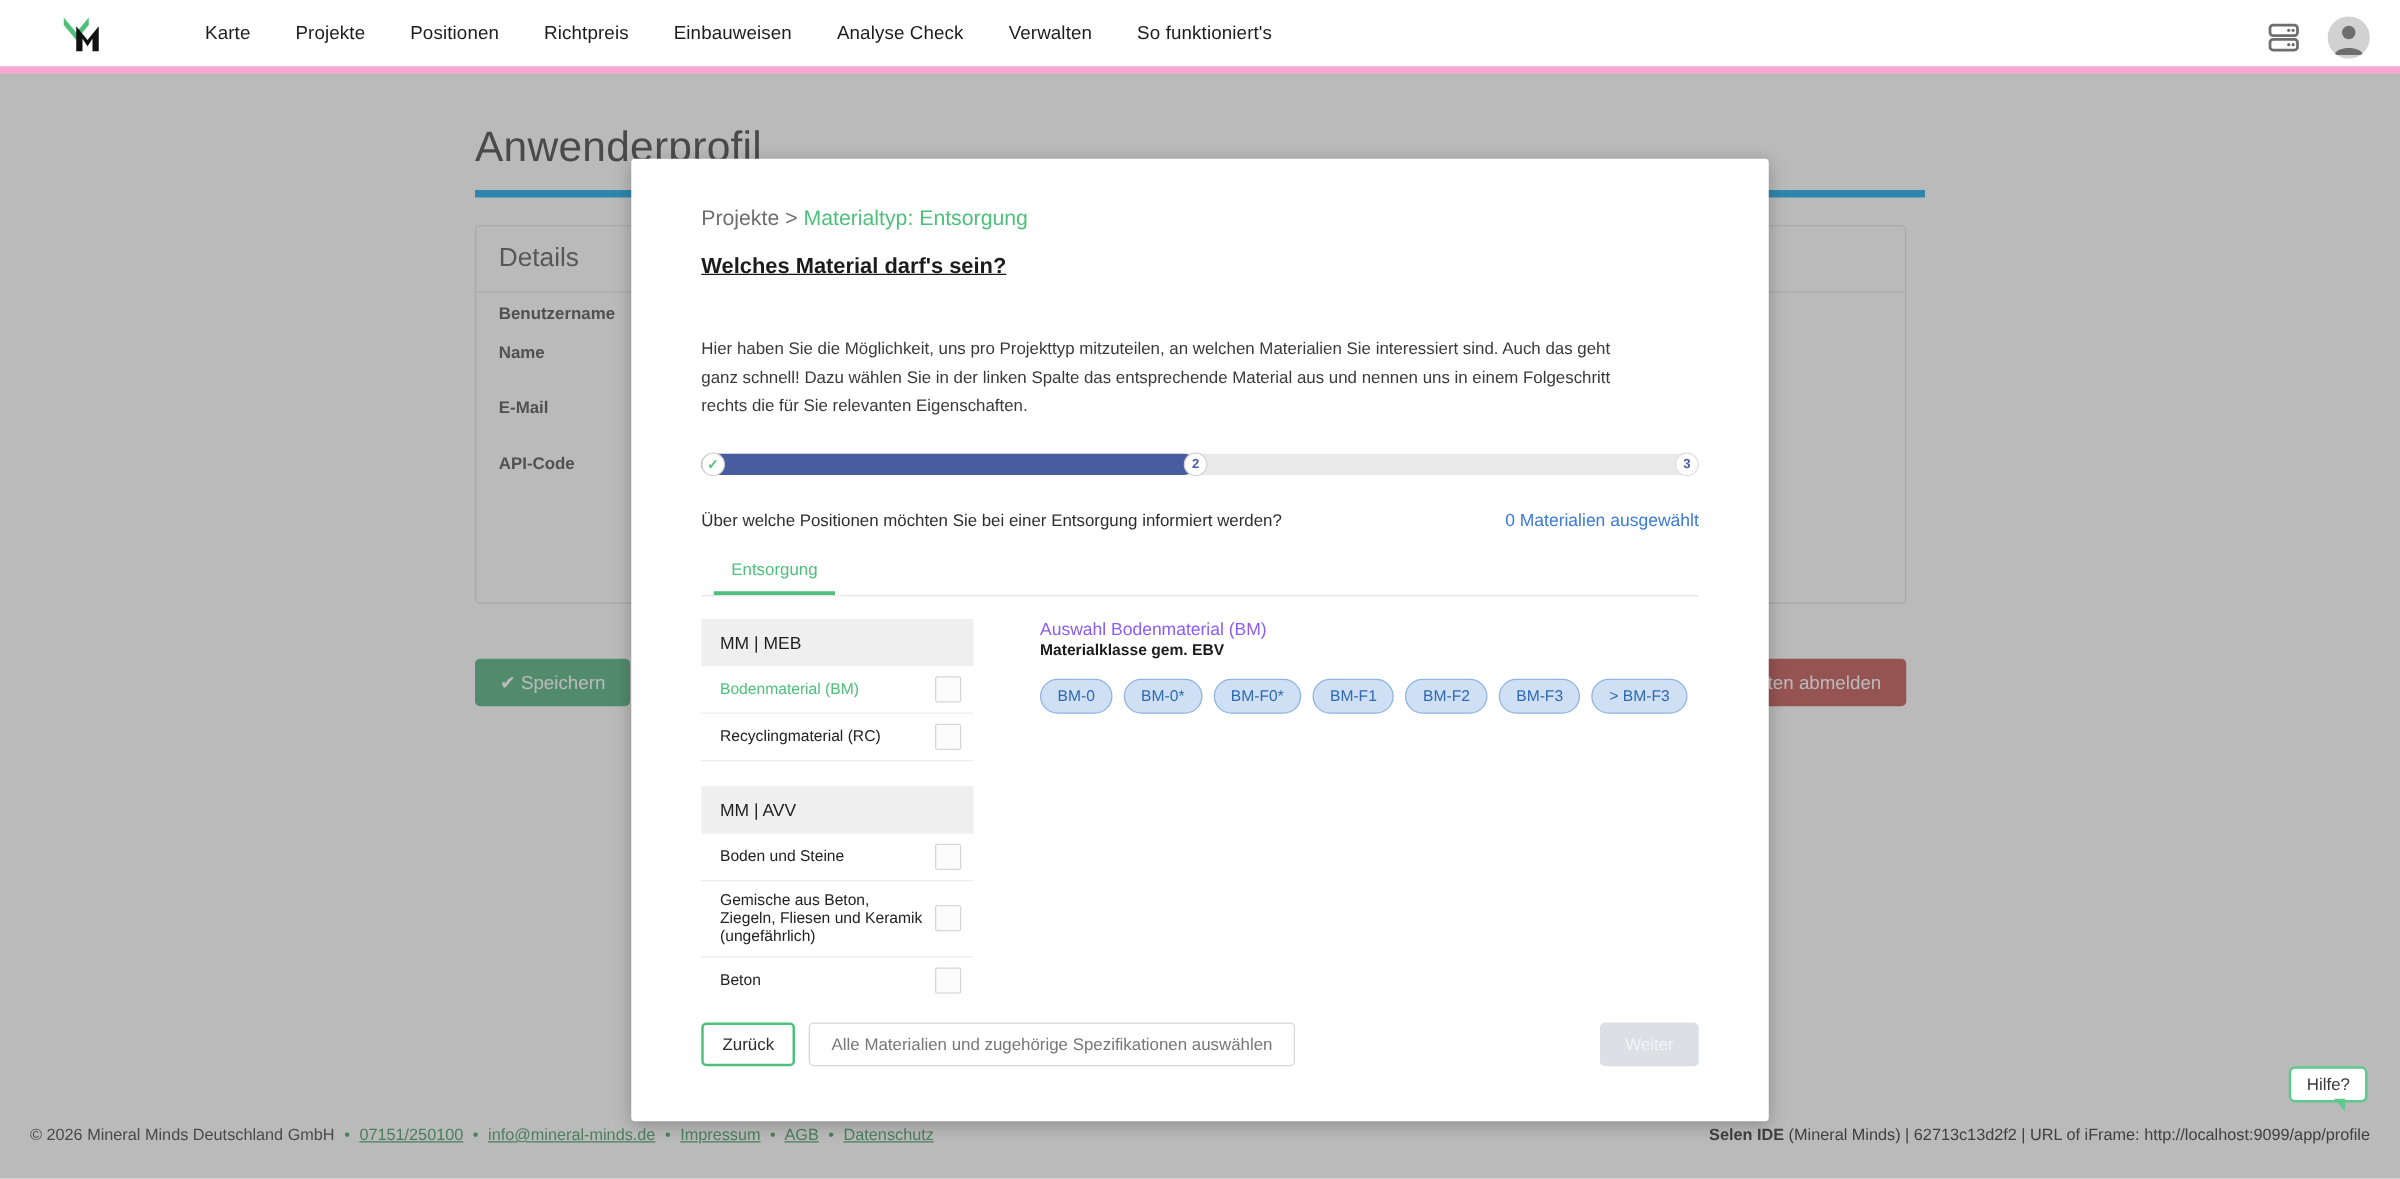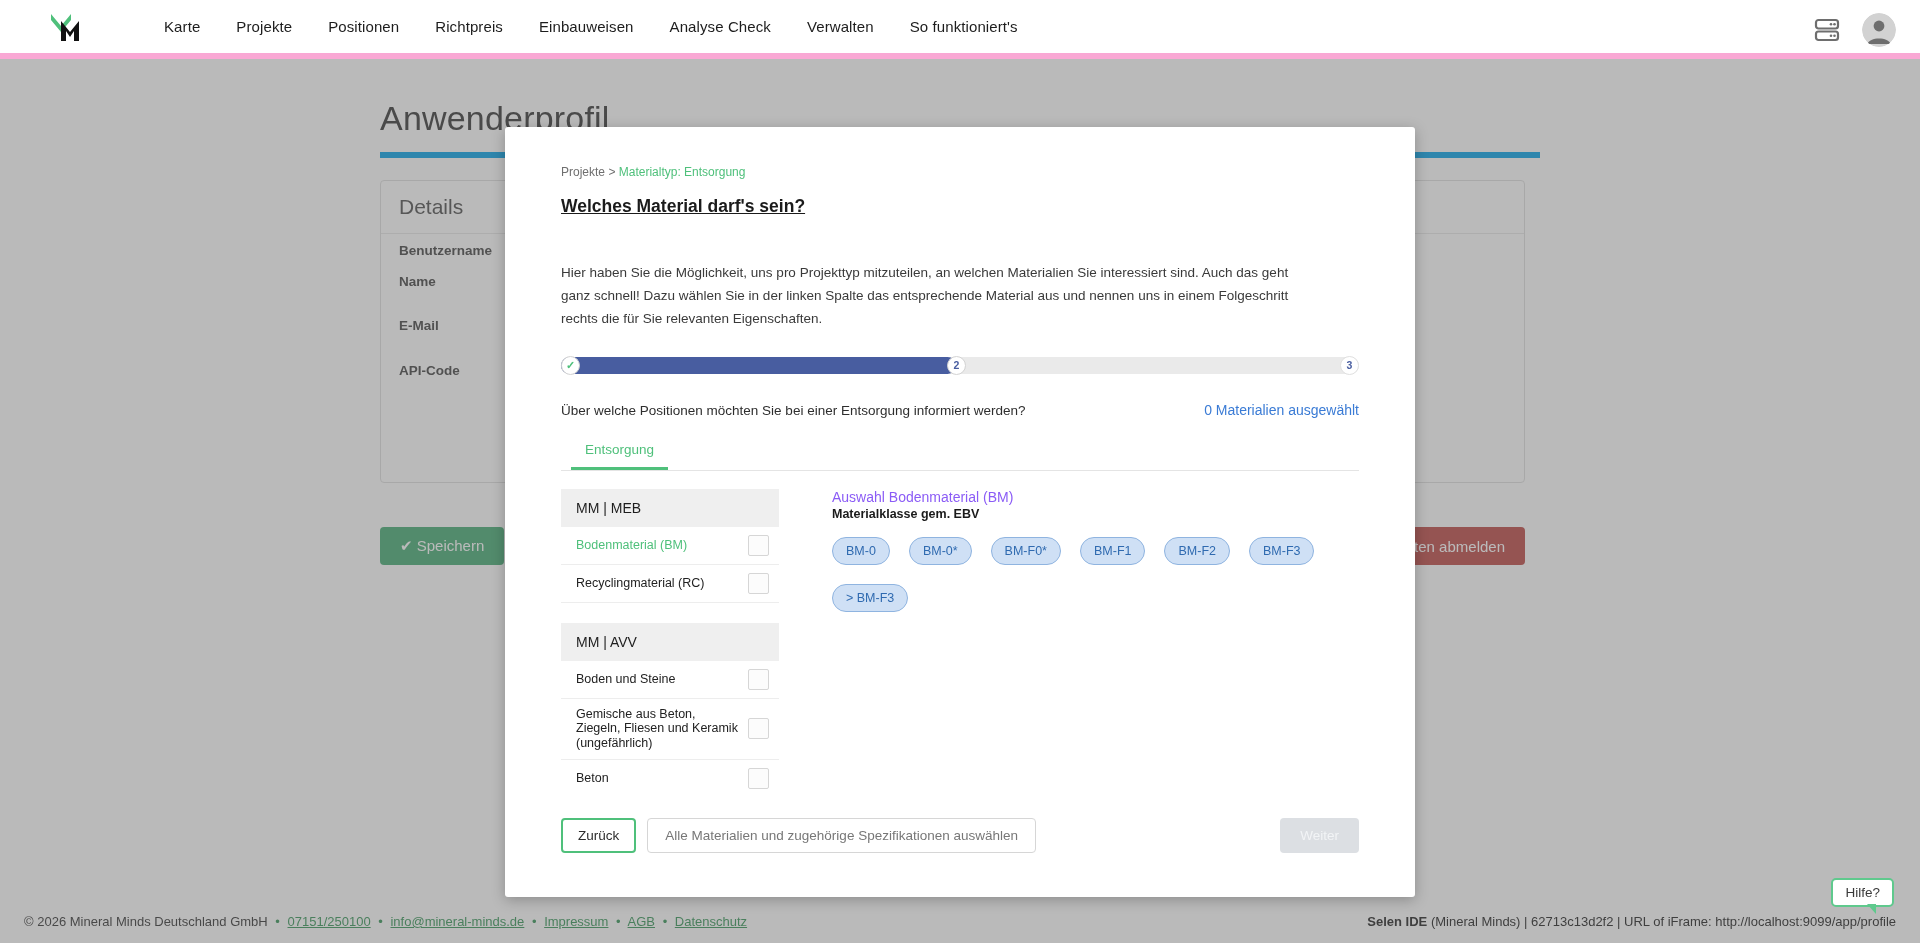--- a/index.html
+++ b/index.html
@@ -67,50 +67,50 @@
     background: #c0504d; color: #fff; border: none; border-radius: 4px;
     font-size: 15px; padding: 10px 20px; cursor: pointer;
   }
   .dim-overlay {
     position: absolute; top: 59px; left: 0; width: 1920px; height: 884px;
     background: rgba(90,90,90,0.42); z-index: 10;
   }
 
   
   .footer {
-    position: absolute; bottom: 0; left: 0; width: 1920px; height: 43px;
+    position: absolute; bottom: 14px; left: 0; width: 1920px; height: 43px;
     display: flex; align-items: center; justify-content: space-between;
     padding: 0 24px; font-size: 13px; color: #3c3c3c; background: #fff;
     z-index: 6;
   }
   .footer a { color: #3f9a5f; text-decoration: underline; }
   .footer .sep { color: #3f9a5f; padding: 0 4px; }
   .footer-right { font-size: 13px; color: #2b2b2b; }
   .footer-right b { font-weight: bold; }
 
   
   .help-bubble {
-    position: absolute; right: 26px; bottom: 36px; z-index: 30;
+    position: absolute; right: 26px; bottom: 61px; z-index: 30;
     background: #fff; border: 2px solid #5fc98d; border-radius: 5px;
     padding: 5px 12px; font-size: 13.5px; color: #3a3a3a;
   }
   .help-bubble:after {
     content: ""; position: absolute; right: 16px; bottom: -9px;
     width: 0; height: 0; border-left: 9px solid transparent;
     border-right: 0px solid transparent; border-top: 10px solid #5fc98d;
   }
 
   
   .modal {
     position: absolute; left: 505px; top: 127px; width: 910px; height: 770px;
     background: #ffffff; border-radius: 3px; z-index: 20;
     box-shadow: 0 3px 14px rgba(0,0,0,.25);
     padding: 38px 56px 0 56px;
   }
-  .breadcrumb { font-size: 12px; color: #6f6f6f; margin-bottom: 17px; }
+  .breadcrumb { font-size: 17px; color: #6f6f6f; margin-bottom: 17px; }
   .breadcrumb .bc-current { color: #4fc07b; }
   .modal-title { font-size: 17.5px; font-weight: bold; color: #1b1b1b; margin-bottom: 44px; text-decoration: underline; }
   .modal-desc { font-size: 13.5px; color: #3a3a3a; line-height: 1.72; width: 760px; }
 
   
   .progress-wrap { margin-top: 26px; position: relative; height: 17px; }
   .progress-track {
     position: absolute; left: 0; top: 0; width: 100%; height: 17px;
     background: #eaeaea; border-radius: 9px;
   }
@@ -155,21 +155,21 @@
     cursor: pointer;
   }
   .mat-label { font-size: 12.5px; color: #222; line-height: 1.18; padding-right: 8px; }
   .mat-label.active { color: #4fc07b; }
   .chk {
     width: 21px; height: 21px; border: 1px solid #d6d6d6; border-radius: 2px;
     background: #fcfcfc; flex: 0 0 21px; cursor: pointer;
   }
   .right-title { font-size: 14px; font-weight: normal; color: #8b5cf6; }
   .right-sub { font-size: 12.5px; font-weight: bold; color: #1b1b1b; margin-top: 2px; }
-  .pills { display: flex; gap: 19px; margin-top: 16px; flex-wrap: wrap; }
+  .pills { display: flex; gap: 9px; margin-top: 16px; flex-wrap: wrap; }
   .pill {
     background: #cfe0f5; border: 1px solid #8fb4e0; border-radius: 14px;
     color: #2f6ab0; font-size: 12.5px; padding: 6px 13px; cursor: pointer;
     white-space: nowrap;
   }
 
   
   .modal-foot {
     position: absolute; left: 56px; right: 56px; bottom: 44px;
     display: flex; align-items: center;

